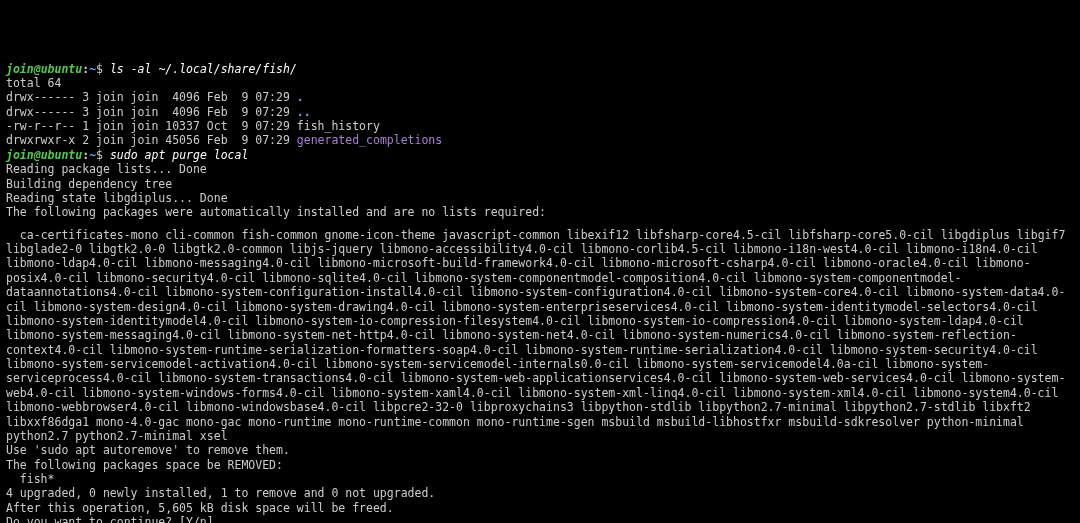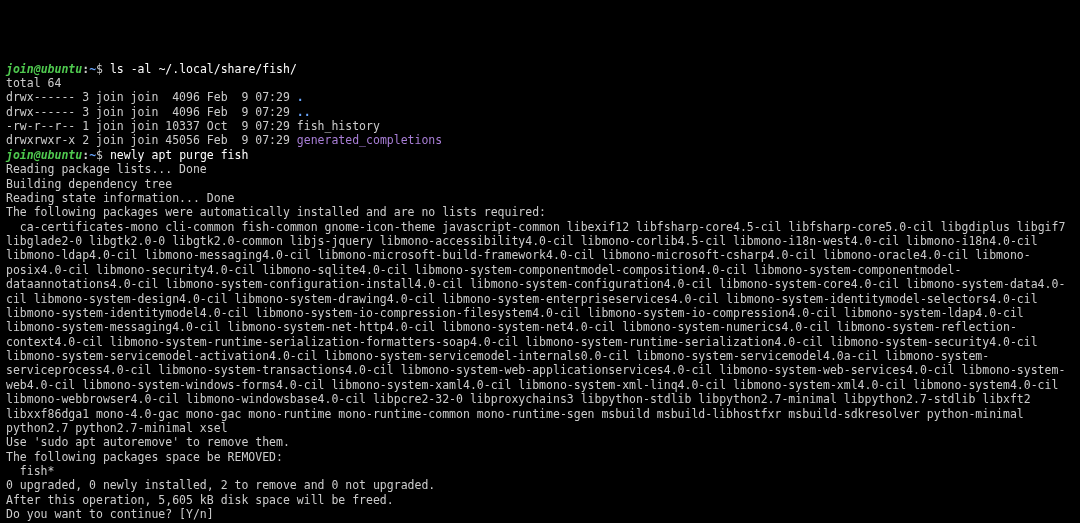--- a/index.html
+++ b/index.html
@@ -11,46 +11,46 @@
       line-height: 1.25;
       padding: 4px 6px;
       white-space: pre;
       overflow-x: hidden;
       width: 1080px;
     }
     .prompt-user { color: #4fc94f; font-weight: bold; font-style: italic; }
     .prompt-sep { color: #ccc; font-weight: bold; }
     .prompt-path { color: #6aa7ff; font-weight: bold; }
     .prompt-dollar { color: #ccc; }
-    .cmd { color: #fff; }
-    .out { color: #ccc; }
+    .cmd { color: #fff; font-style: italic; }
+    .out { color: #ccc; margin-top: 8px; }
     .dir-dot { color: #6aa7ff; font-weight: bold; }
     .gen-comp { color: #a87ed6; font-weight: normal; }
     .wrap { white-space: pre-wrap; word-break: break-word; }
   </style>
 </head>
 <body>
 
 
 
 <div><span><span class="prompt-user">join</span><span class="prompt-user">@</span><span class="prompt-user">ubuntu</span><span class="prompt-sep">:</span><span class="prompt-path">~</span><span class="prompt-dollar">$ </span><span class="cmd">ls -al ~/.local/share/fish/</span></span>
 <span class="out">total 64</span>
 <span class="out"><span>drwx------ 3 join join  4096 Feb  9 07:29 </span><span class="dir-dot">.</span></span>
 <span class="out"><span>drwx------ 3 join join  4096 Feb  9 07:29 </span><span class="dir-dot">..</span></span>
 <span class="out">-rw-r--r-- 1 join join 10337 Oct  9 07:29 fish_history</span>
 <span class="out"><span>drwxrwxr-x 2 join join 45056 Feb  9 07:29 </span><span class="gen-comp">generated_completions</span></span>
-<span><span class="prompt-user">join</span><span class="prompt-user">@</span><span class="prompt-user">ubuntu</span><span class="prompt-sep">:</span><span class="prompt-path">~</span><span class="prompt-dollar">$ </span><span class="cmd">newly apt purge fish</span></span>
+<span><span class="prompt-user">join</span><span class="prompt-user">@</span><span class="prompt-user">ubuntu</span><span class="prompt-sep">:</span><span class="prompt-path">~</span><span class="prompt-dollar">$ </span><span class="cmd">sudo apt purge local</span></span>
 <span class="out">Reading package lists... Done</span>
 <span class="out">Building dependency tree</span>
-<span class="out">Reading state information... Done</span>
+<span class="out">Reading state libgdiplus... Done</span>
 <span class="out">The following packages were automatically installed and are no lists required:</span>
 <div class="out wrap">  ca-certificates-mono cli-common fish-common gnome-icon-theme javascript-common libexif12 libfsharp-core4.5-cil libfsharp-core5.0-cil libgdiplus libgif7 libglade2-0 libgtk2.0-0 libgtk2.0-common libjs-jquery libmono-accessibility4.0-cil libmono-corlib4.5-cil libmono-i18n-west4.0-cil libmono-i18n4.0-cil libmono-ldap4.0-cil libmono-messaging4.0-cil libmono-microsoft-build-framework4.0-cil libmono-microsoft-csharp4.0-cil libmono-oracle4.0-cil libmono-posix4.0-cil libmono-security4.0-cil libmono-sqlite4.0-cil libmono-system-componentmodel-composition4.0-cil libmono-system-componentmodel-dataannotations4.0-cil libmono-system-configuration-install4.0-cil libmono-system-configuration4.0-cil libmono-system-core4.0-cil libmono-system-data4.0-cil libmono-system-design4.0-cil libmono-system-drawing4.0-cil libmono-system-enterpriseservices4.0-cil libmono-system-identitymodel-selectors4.0-cil libmono-system-identitymodel4.0-cil libmono-system-io-compression-filesystem4.0-cil libmono-system-io-compression4.0-cil libmono-system-ldap4.0-cil libmono-system-messaging4.0-cil libmono-system-net-http4.0-cil libmono-system-net4.0-cil libmono-system-numerics4.0-cil libmono-system-reflection-context4.0-cil libmono-system-runtime-serialization-formatters-soap4.0-cil libmono-system-runtime-serialization4.0-cil libmono-system-security4.0-cil libmono-system-servicemodel-activation4.0-cil libmono-system-servicemodel-internals0.0-cil libmono-system-servicemodel4.0a-cil libmono-system-serviceprocess4.0-cil libmono-system-transactions4.0-cil libmono-system-web-applicationservices4.0-cil libmono-system-web-services4.0-cil libmono-system-web4.0-cil libmono-system-windows-forms4.0-cil libmono-system-xaml4.0-cil libmono-system-xml-linq4.0-cil libmono-system-xml4.0-cil libmono-system4.0-cil libmono-webbrowser4.0-cil libmono-windowsbase4.0-cil libpcre2-32-0 libproxychains3 libpython-stdlib libpython2.7-minimal libpython2.7-stdlib libxft2 libxxf86dga1 mono-4.0-gac mono-gac mono-runtime mono-runtime-common mono-runtime-sgen msbuild msbuild-libhostfxr msbuild-sdkresolver python-minimal python2.7 python2.7-minimal xsel</div><span class="out">Use 'sudo apt autoremove' to remove them.</span>
 <span class="out">The following packages space be REMOVED:</span>
 <span class="out">  fish*</span>
-<span class="out">0 upgraded, 0 newly installed, 2 to remove and 0 not upgraded.</span>
+<span class="out">4 upgraded, 0 newly installed, 1 to remove and 0 not upgraded.</span>
 <span class="out">After this operation, 5,605 kB disk space will be freed.</span>
 <span class="out">Do you want to continue? [Y/n]</span>
 <span class="out">(Reading database ... 133081 files and directories currently installed.)</span>
 
 
 
 
 
 
 

